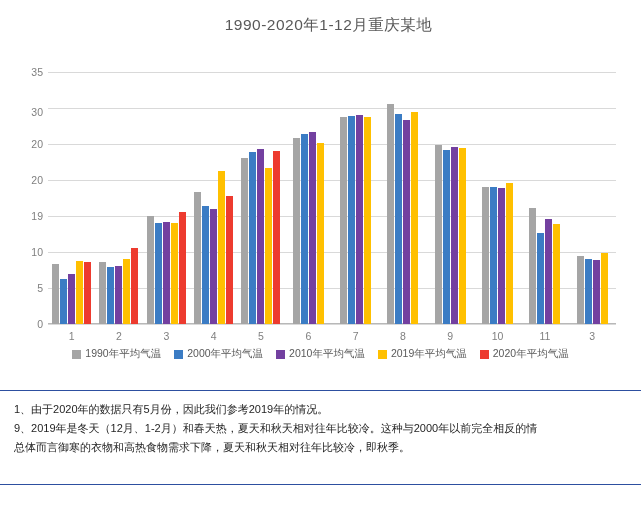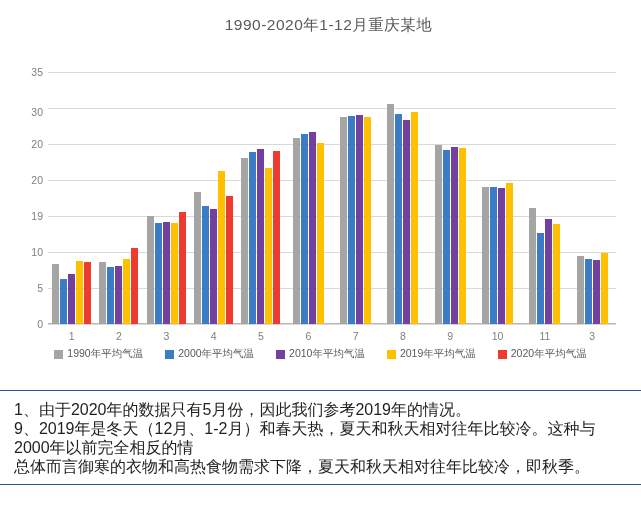--- a/index.html
+++ b/index.html
@@ -47,36 +47,36 @@
     display:flex; align-items:flex-end; justify-content:center;
   }
   .bars { display:flex; align-items:flex-end; gap:1px; height:100%; }
   .bar { width:7px; }
   .xlabel {
     position:absolute; top:100%; left:0; width:100%;
     text-align:center; font-size:10.5px; color:#7f7f7f; padding-top:6px;
   }
   .legend {
     position:absolute; left:0; top:347px; width:641px;
-    display:flex; justify-content:center; align-items:center; gap:22px;
+    display:flex; justify-content:center; align-items:center; gap:13px;
     font-size:10.5px; color:#595959;
   }
   .legend-item { display:flex; align-items:center; gap:4px; white-space:nowrap; }
   .legend-swatch { width:9px; height:9px; display:inline-block; }
 
   
   .note-panel {
     position:absolute; left:0; top:390px; width:641px; height:95px;
     border-top:1px solid #2d4fa0;
     border-bottom:1px solid #2d4fa0;
     background:#fff;
     padding:9px 14px 0 14px;
   }
   .note-line {
-    font-size:16px; line-height:19px; color:#1f1f1f;
+    font-size:11px; line-height:19px; color:#1f1f1f;
   }
 
   
   .footer {
     position:absolute; left:0; top:486px; width:641px; height:46px; background:#fff;
   }
   .brand {
     position:absolute; right:16px; top:11px;
     display:flex; align-items:center; gap:6px;
   }

